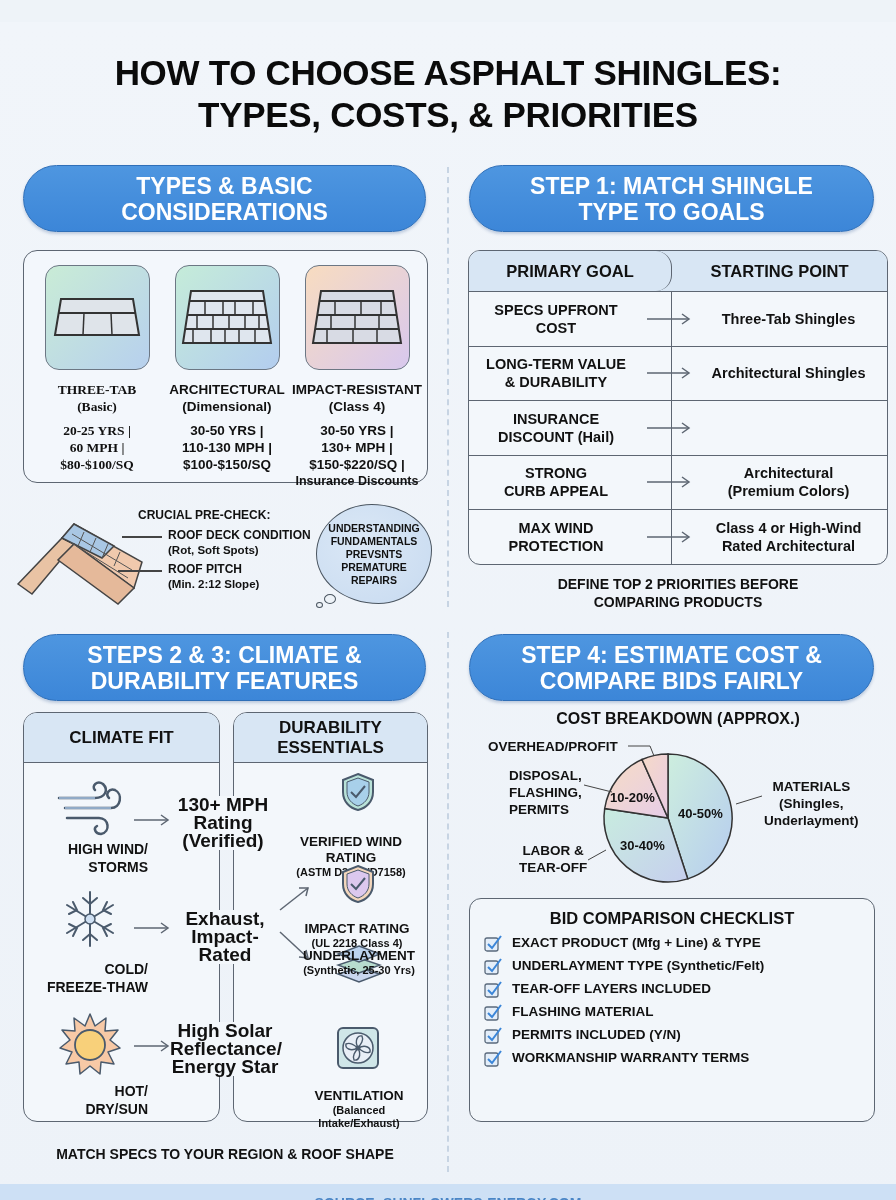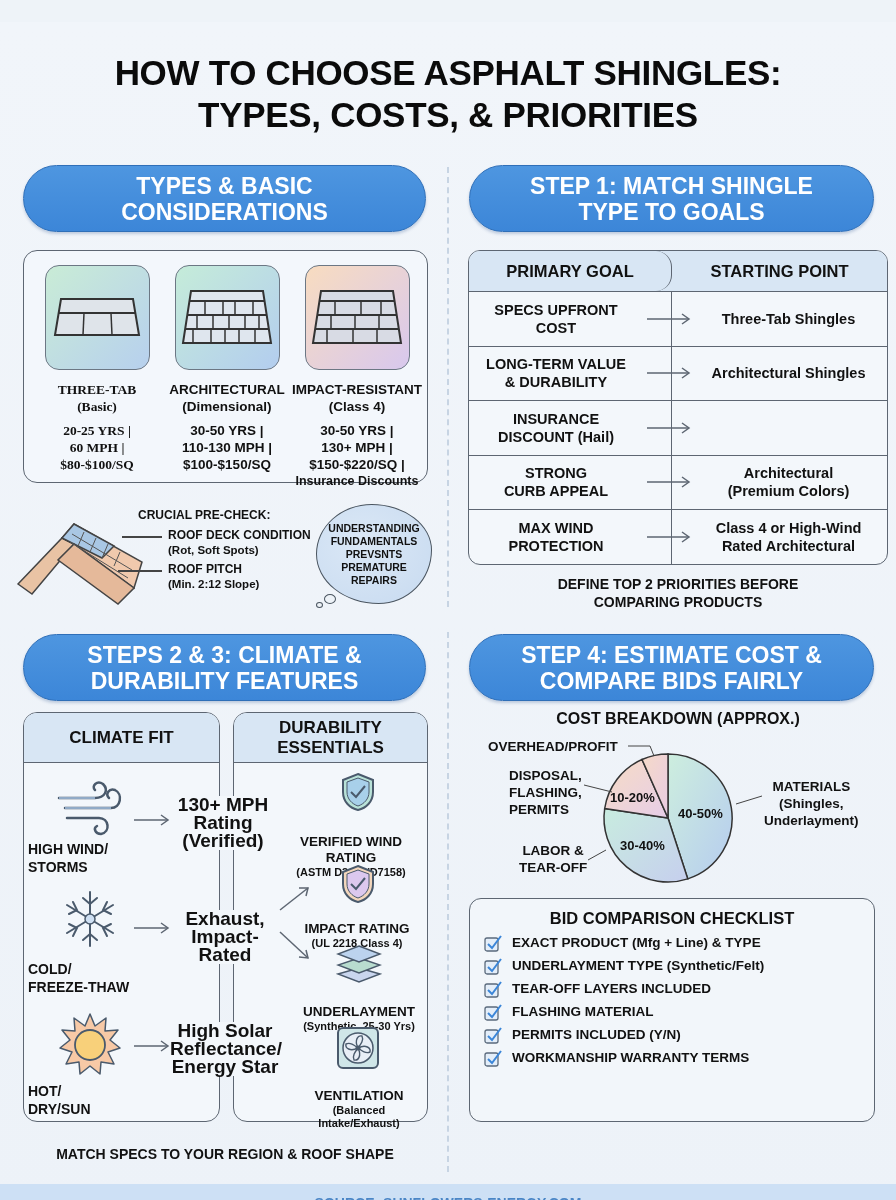--- a/index.html
+++ b/index.html
@@ -58,21 +58,21 @@
   .gt-head div { display: flex; align-items: center; justify-content: center; font-weight: 700; font-size: 16.5px; }
   .gt-row { display: flex; height: 54.5px; border-bottom: 1.5px solid #5d6672; position: relative; }
   .gt-row:last-child { border-bottom: none; }
   .gt-c1 { width: 203px; border-right: 1.5px solid #5d6672; display: flex; align-items: center; justify-content: center; text-align: center; font-weight: 700; font-size: 14.5px; line-height: 18px; white-space: pre-line; padding-right: 28px; }
   .gt-c2 { flex: 1; display: flex; align-items: center; justify-content: center; text-align: center; font-weight: 700; font-size: 14.5px; line-height: 18px; white-space: pre-line; padding-left: 18px; }
   .gt-arrow { position: absolute; left: 178px; top: 50%; width: 44px; height: 12px; margin-top: -6px; }
   .caption { position: absolute; text-align: center; font-weight: 700; font-size: 14px; line-height: 18px; white-space: pre-line; }
   
   .clim-card { position: absolute; border: 1.5px solid #5d6672; border-radius: 14px; overflow: hidden; background: #f3f7fb; }
   .clim-head { background: #d8e6f4; border-bottom: 1.5px solid #5d6672; display: flex; align-items: center; justify-content: center; text-align: center; font-weight: 700; font-size: 17px; line-height: 20px; white-space: pre-line; }
-  .clim-label { position: absolute; text-align: left; font-weight: 700; font-size: 14px; line-height: 18px; white-space: pre-line; }
+  .clim-label { position: absolute; text-align: right; font-weight: 700; font-size: 14px; line-height: 18px; white-space: pre-line; }
   .clim-mid { position: absolute; text-align: center; font-weight: 700; font-size: 19px; line-height: 18px; white-space: pre-line; background: #f3f7fb; }
   .dur-label { position: absolute; text-align: center; font-weight: 700; font-size: 13.5px; line-height: 16px; white-space: pre-line; }
   .dur-label .sub { font-size: 11px; font-weight: 700; display: block; line-height: 13px; }
   .icon-abs { position: absolute; }
   
   .pie-title { position: absolute; left: 468px; top: 688px; width: 420px; text-align: center; font-weight: 700; font-size: 16px; }
   .pie-lbl { position: absolute; font-weight: 700; font-size: 13.5px; line-height: 17px; white-space: pre-line; }
   .pie-pct { position: absolute; font-weight: 700; font-size: 13px; }
   
   .check-card { position: absolute; left: 469px; top: 876px; width: 406px; height: 224px; border: 1.5px solid #5d6672; border-radius: 12px; background: #f2f6fa; }
@@ -384,21 +384,21 @@
     <span>IMPACT RATING</span>
     <span class="sub">(UL 2218 Class 4)</span>
   </div>
   <div class="icon-abs" style="left:336px; top:920px;">
     <svg width="46" height="42" viewBox="0 0 46 42">
         <polygon points="23,26 44,32 23,40 2,32" fill="#c9d6ee" stroke="#4a5a6c" stroke-width="1.5"></polygon>
         <polygon points="23,16 44,23 23,31 2,23" fill="#b8dccf" stroke="#4a5a6c" stroke-width="1.5"></polygon>
         <polygon points="23,4 44,12 23,20 2,12" fill="#bcd3ee" stroke="#4a5a6c" stroke-width="1.5"></polygon>
       </svg>
   </div>
-  <div class="dur-label" style="left:292px; top:966px; width:134px;">
+  <div class="dur-label" style="left:292px; top:910px; width:134px;">
     <span>UNDERLAYMENT</span>
     <span class="sub">(Synthetic, 25-30 Yrs)</span>
   </div>
   <div class="icon-abs" style="left:336px; top:1004px;">
     <svg width="44" height="44" viewBox="0 0 44 44">
         <rect x="2" y="2" width="40" height="40" rx="5" fill="#cfe6e8" stroke="#4a5a6c" stroke-width="2"></rect>
         <circle cx="22" cy="22" r="15" fill="#e8eef6" stroke="#4a5a6c" stroke-width="1.5"></circle>
         <g fill="none" stroke="#4a5a6c" stroke-width="1.4">
           <path d="M22 22 C18 14 22 9 26 10 C28 14 25 18 22 22"></path>
           <path d="M22 22 C30 18 35 22 34 26 C30 28 26 25 22 22"></path>

